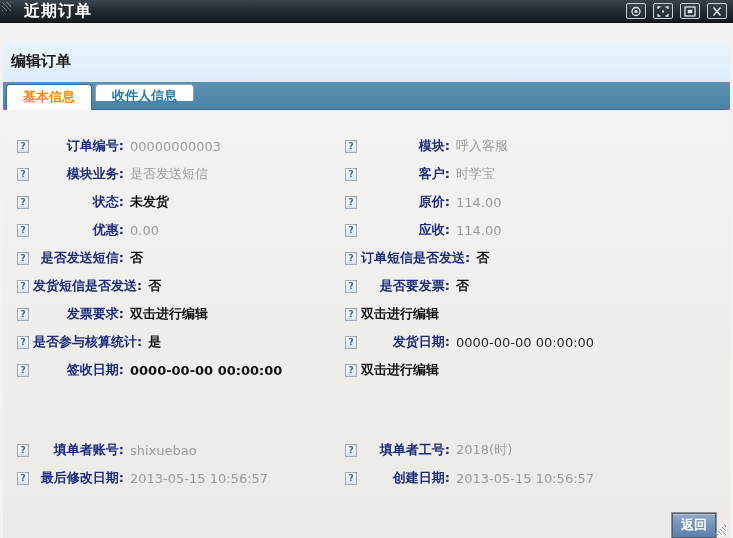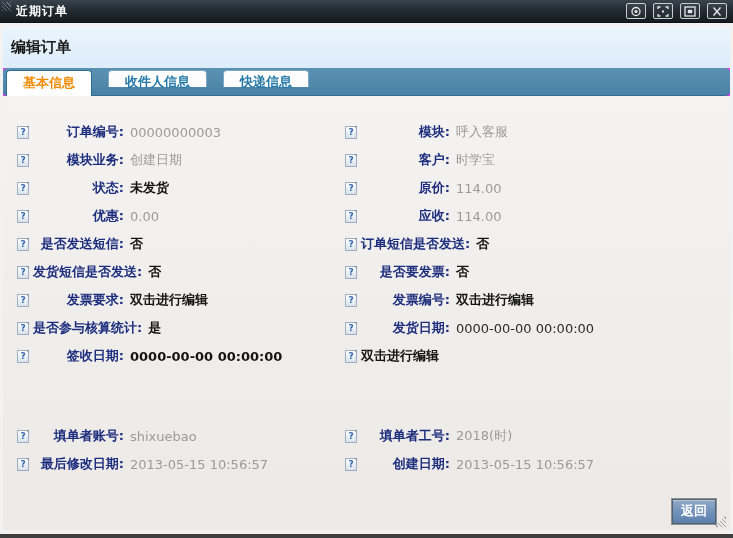--- a/index.html
+++ b/index.html
@@ -14,41 +14,41 @@
   .titlebar {
     height:23px; flex:0 0 23px;
     background:linear-gradient(180deg,#3a444d 0%,#232c33 45%,#151b20 100%);
     display:flex; align-items:center; position:relative;
     border-bottom:1px solid #0c1013;
   }
   .titlebar-grip {
     position:absolute; left:2px; top:2px; width:9px; height:9px;
     background:repeating-linear-gradient(45deg,#6b747c 0 1px,transparent 1px 3px);
   }
-  .window-title { color:#ffffff; font-size:12px; font-weight:600; padding-left:16px; letter-spacing:1px; }
+  .window-title { color:#ffffff; font-size:16px; font-weight:600; padding-left:24px; letter-spacing:1px; }
   .win-controls { margin-left:auto; display:flex; gap:7px; padding-right:6px; }
   .win-btn {
     width:20px; height:16px; border:1px solid #c6cfd6; border-radius:2px;
     background:rgba(255,255,255,0.05);
     display:flex; align-items:center; justify-content:center; cursor:pointer;
   }
   .win-btn svg { display:block; }
   
-  .frame { flex:1 1 auto; margin:4px 3px; display:flex; flex-direction:column; background:#d946ef; }
+  .frame { flex:1 1 auto; margin:18px 3px; display:flex; flex-direction:column; background:#d946ef; }
   .header {
     height:41px; flex:0 0 41px; background:linear-gradient(180deg,#eaf5fd 0%,#dcecf9 100%);
     padding:11px 0 0 8px;
   }
   .page-heading { font-size:15px; font-weight:bold; color:#1a1a1a; }
   
   .tabstrip {
     height:28px; flex:0 0 28px;
     background:linear-gradient(180deg,#5b92b4 0%,#4a82a5 100%);
     border-radius:5px; border-bottom:1px solid #2f6d96;
-    display:flex; align-items:flex-start; padding:2px 0 0 3px; gap:16px;
+    display:flex; align-items:flex-start; padding:2px 0 0 3px; gap:3px;
     position:relative;
   }
   .tab {
     background:#fdfdfd; border:1px solid #7fa8c4; border-bottom:none;
     border-radius:4px 4px 0 0; padding:0 16px; height:17px; line-height:22px;
     font-weight:bold; font-size:13px; color:#2579a7; cursor:pointer;
   }
   .tab.active {
     background:#ffffff; border-color:#2f6d96; height:26px; line-height:23px;
     color:#ef8a00; position:relative; z-index:2;
@@ -145,42 +145,41 @@
 
   <div class="frame">
 
     <div class="header">
       <span class="page-heading">编辑订单</span>
     </div>
 
     <div class="tabstrip">
       <div class="tab active">基本信息</div>
       <div class="tab">收件人信息</div>
-      <div class="tab">快递信息</div>
     </div>
 
     <div class="content">
       <div class="section1">
           <div class="row">
     <div class="cell" data-side="left">
       <span class="hicon">?</span>
       <span class="lbl">订单编号:</span>
       <span class="val v-muted">00000000003</span>
     </div>
     <div class="cell" data-side="right">
       <span class="hicon">?</span>
       <span class="lbl">模块:</span>
       <span class="val v-muted">呼入客服</span>
     </div>
   </div>
           <div class="row">
     <div class="cell" data-side="left">
       <span class="hicon">?</span>
       <span class="lbl">模块业务:</span>
-      <span class="val v-muted">创建日期</span>
+      <span class="val v-muted">是否发送短信</span>
     </div>
     <div class="cell" data-side="right">
       <span class="hicon">?</span>
       <span class="lbl">客户:</span>
       <span class="val v-muted">时学宝</span>
     </div>
   </div>
           <div class="row">
     <div class="cell" data-side="left">
       <span class="hicon">?</span>
@@ -230,21 +229,20 @@
     </div>
   </div>
           <div class="row">
     <div class="cell" data-side="left">
       <span class="hicon">?</span>
       <span class="lbl">发票要求:</span>
       <span class="val v-strong">双击进行编辑</span>
     </div>
     <div class="cell" data-side="right">
       <span class="hicon">?</span>
-      <span class="lbl">发票编号:</span>
       <span class="val v-strong">双击进行编辑</span>
     </div>
   </div>
           <div class="row">
     <div class="cell" data-side="left">
       <span class="hicon">?</span>
       <span class="lbl">是否参与核算统计:</span>
       <span class="val v-strong">是</span>
     </div>
     <div class="cell" data-side="right">

